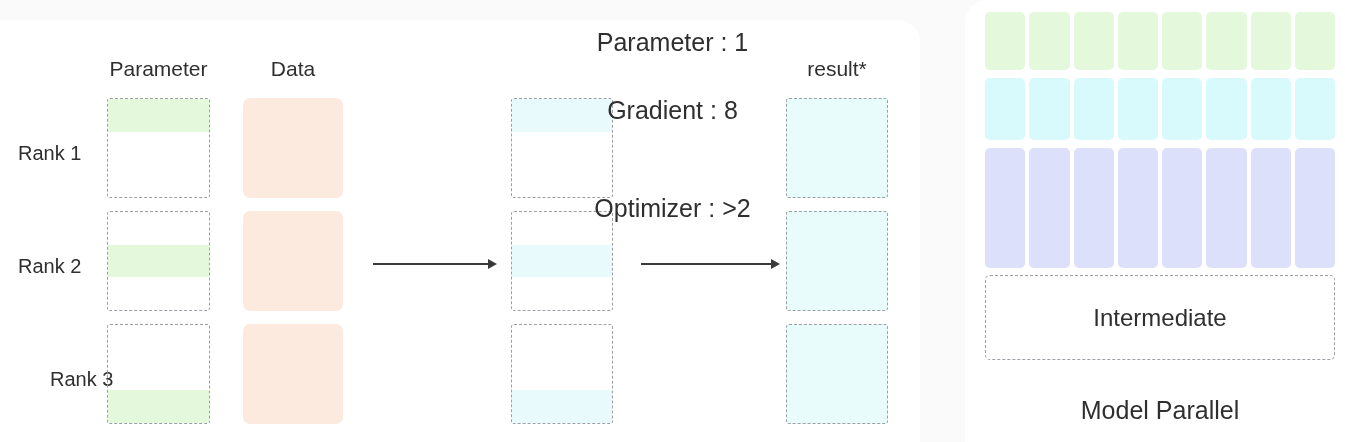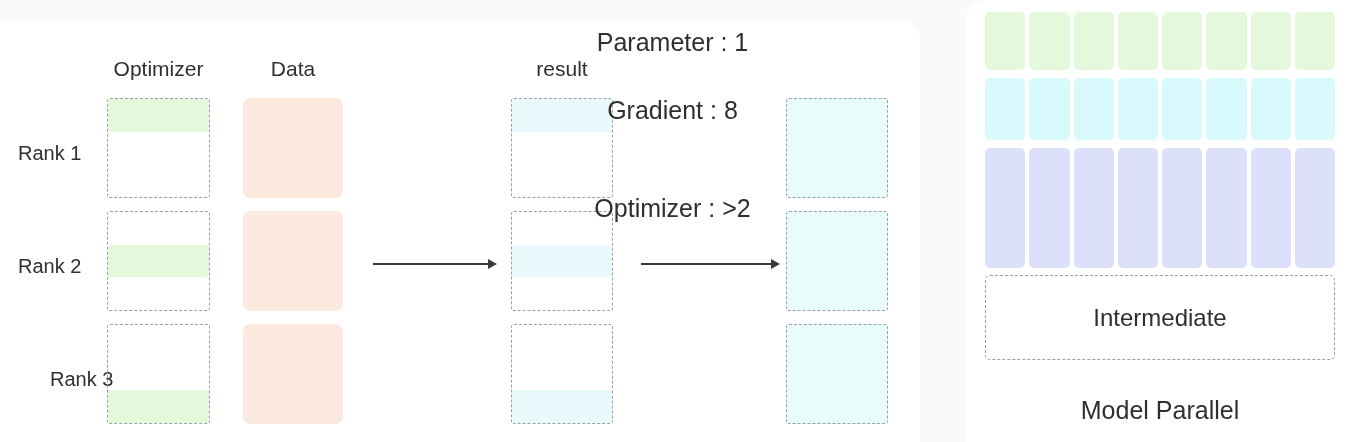--- a/index.html
+++ b/index.html
@@ -149,23 +149,23 @@
   }
 </style>
 </head>
 <body>
 
 <div id="page">
 
   <div class="panel" id="panel-left"></div>
   <div class="panel" id="panel-right"></div>
 
-  <div class="col-header" style="left:107px; top:57px; width:103px;">Optimizer</div>
+  <div class="col-header" style="left:107px; top:57px; width:103px;">Parameter</div>
   <div class="col-header" style="left:243px; top:57px; width:100px;">Data</div>
-  <div class="col-header" style="left:511px; top:57px; width:102px;">result</div>
+  <div class="col-header" style="left:786px; top:57px; width:102px;">result*</div>
 
   <div class="rank-label" style="left:18px; top:142px;">Rank 1</div>
   <div class="rank-label" style="left:18px; top:255px;">Rank 2</div>
   <div class="rank-label" style="left:18px; top:368px;margin-left:32px;">Rank 3</div>
 
   <div class="dashed-box" style="left:107px; top:98px; width:103px; height:100px;">
     <div class="slot" style="background:#e4f8db;"></div>
     <div class="slot"></div>
     <div class="slot"></div>
   </div>

